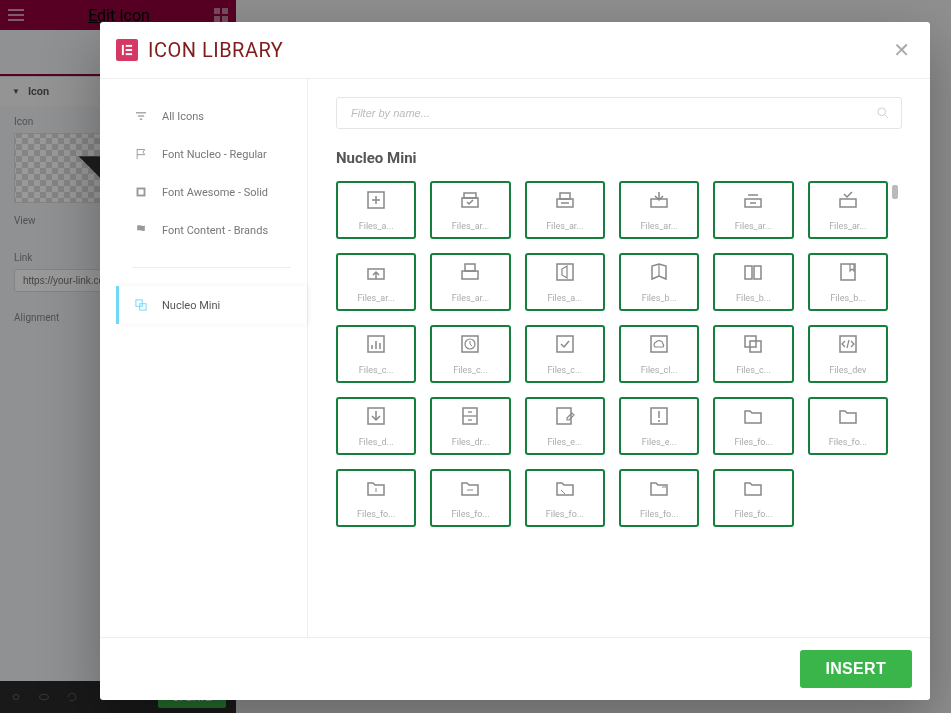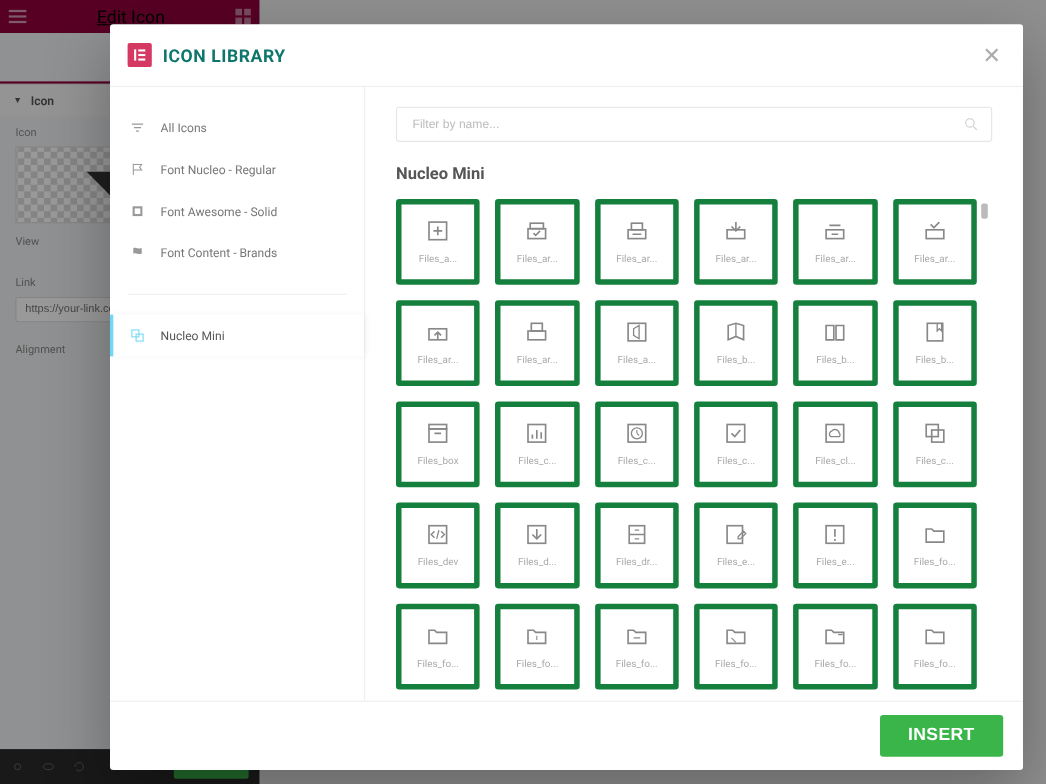--- a/index.html
+++ b/index.html
@@ -27,44 +27,44 @@
 .bg-footer { margin-top: auto; height: 32px; background: #2a2a2a; display: flex; align-items: center; padding: 0 10px; gap: 16px; }
 .bg-footer-btn { background: #39b54a; color: #fff; font-size: 10px; padding: 5px 14px; border: none; border-radius: 2px; margin-left: auto; }
 .bg-main { flex: 1; background: #f0f0f0; }
 .bg-overlay { position: absolute; inset: 0; background: rgba(0,0,0,0.4); }
 
 
 .modal { position: absolute; left: 100px; top: 22px; width: 830px; height: 678px; background: #fff; box-shadow: 0 20px 60px rgba(0,0,0,0.3); display: flex; flex-direction: column; border-radius: 3px; }
 .modal-header { display: flex; align-items: center; padding: 12px 16px; border-bottom: 1px solid #eee; }
 .modal-logo { width: 22px; height: 22px; background: #d63864; border-radius: 2px; display: flex; align-items: center; justify-content: center; margin-right: 10px; }
 .modal-logo svg { width: 14px; height: 14px; }
-.modal-title { font-size: 16px; font-weight: 700; color: #0f766e; letter-spacing: 0.5px; }
+.modal-title { font-size: 20px; font-weight: 400; color: #7f1d1d; letter-spacing: 0.5px; }
 .modal-close { margin-left: auto; font-size: 20px; color: #aaa; cursor: pointer; padding: 4px; }
 .modal-body { flex: 1; display: flex; overflow: hidden; }
 
 
-.nav { width: 232px; border-right: 1px solid #eee; padding-top: 18px; display: flex; flex-direction: column; }
+.nav { width: 208px; border-right: 1px solid #eee; padding-top: 18px; display: flex; flex-direction: column; padding-left: 16px; }
 .nav-item { display: flex; align-items: center; padding: 12px 18px; font-size: 11px; color: #777; cursor: pointer; gap: 14px; }
 .nav-item svg { width: 14px; height: 14px; flex-shrink: 0; }
 .nav-item.active { border-left: 3px solid #71d7f7; background: #fff; color: #555; padding-left: 15px; box-shadow: 2px 0 6px rgba(0,0,0,0.05); }
 .nav-divider { border-top: 1px solid #eee; margin: 18px 16px; }
 .nav-mylibs { display: flex; align-items: center; justify-content: space-between; padding: 10px 16px; }
 .nav-mylibs-label { font-size: 9px; color: #999; font-weight: 600; letter-spacing: 0.3px; }
 .upload-btn { background: #a4afb7; color: #fff; border: none; font-size: 10px; font-weight: 600; padding: 6px 14px; border-radius: 3px; cursor: pointer; }
 
 
 .content { flex: 1; padding: 18px 28px 0 28px; display: flex; flex-direction: column; overflow: hidden; }
 .search-wrap { position: relative; margin-bottom: 20px; }
-.search { width: 100%; padding: 9px 36px 9px 14px; border: 1px solid #e5e5e5; border-radius: 3px; font-size: 11px; color: #333; }
+.search { width: 100%; padding: 9px 36px 9px 14px; border: 1px solid #e5e5e5; border-radius: 3px; font-size: 11px; color: #333; font-style: italic; }
 .search::placeholder { color: #bbb; }
 .search-icon { position: absolute; right: 12px; top: 50%; transform: translateY(-50%); width: 14px; height: 14px; }
 .collection-title { font-size: 15px; font-weight: 700; color: #555; margin-bottom: 14px; }
 .grid-wrap { flex: 1; overflow-y: auto; position: relative; padding-right: 14px; padding-bottom: 18px; }
 .grid { display: grid; grid-template-columns: repeat(6, 1fr); gap: 14px; }
-.icon-card { height: 78px; border: 5px solid #15803d; border-radius: 3px; display: flex; flex-direction: column; align-items: center; justify-content: center; cursor: pointer; background: #fff; }
+.icon-card { height: 58px; border: 2px solid #15803d; border-radius: 3px; display: flex; flex-direction: column; align-items: center; justify-content: center; cursor: pointer; background: #fff; }
 .icon-card-glyph { width: 22px; height: 22px; margin-bottom: 10px; display: flex; align-items: center; justify-content: center; }
 .icon-card-glyph svg { width: 100%; height: 100%; }
 .icon-card-label { font-size: 9px; color: #aaa; white-space: nowrap; overflow: hidden; text-overflow: ellipsis; max-width: 60px; }
 .grid-wrap::-webkit-scrollbar { width: 10px; }
 .grid-wrap::-webkit-scrollbar-thumb { background: #ccc; border-radius: 4px; }
 
 
 .modal-footer { border-top: 1px solid #eee; padding: 12px 18px; display: flex; justify-content: flex-end; }
 .insert-btn { background: #39b54a; color: #fff; border: none; font-size: 16px; font-weight: 700; padding: 10px 26px; border-radius: 3px; cursor: pointer; letter-spacing: 0.3px; }
 
@@ -432,28 +432,20 @@
               <div class="icon-card-glyph">
                 <svg viewBox="0 0 22 22">
                   <use href="#i-bookmark"></use>
                 </svg>
               </div>
               <div class="icon-card-label">Files_b...</div>
             </div>
             <div class="icon-card">
               <div class="icon-card-glyph">
                 <svg viewBox="0 0 22 22">
-                  <use href="#i-box"></use>
-                </svg>
-              </div>
-              <div class="icon-card-label">Files_box</div>
-            </div>
-            <div class="icon-card">
-              <div class="icon-card-glyph">
-                <svg viewBox="0 0 22 22">
                   <use href="#i-chart"></use>
                 </svg>
               </div>
               <div class="icon-card-label">Files_c...</div>
             </div>
             <div class="icon-card">
               <div class="icon-card-glyph">
                 <svg viewBox="0 0 22 22">
                   <use href="#i-clock"></use>
                 </svg>

